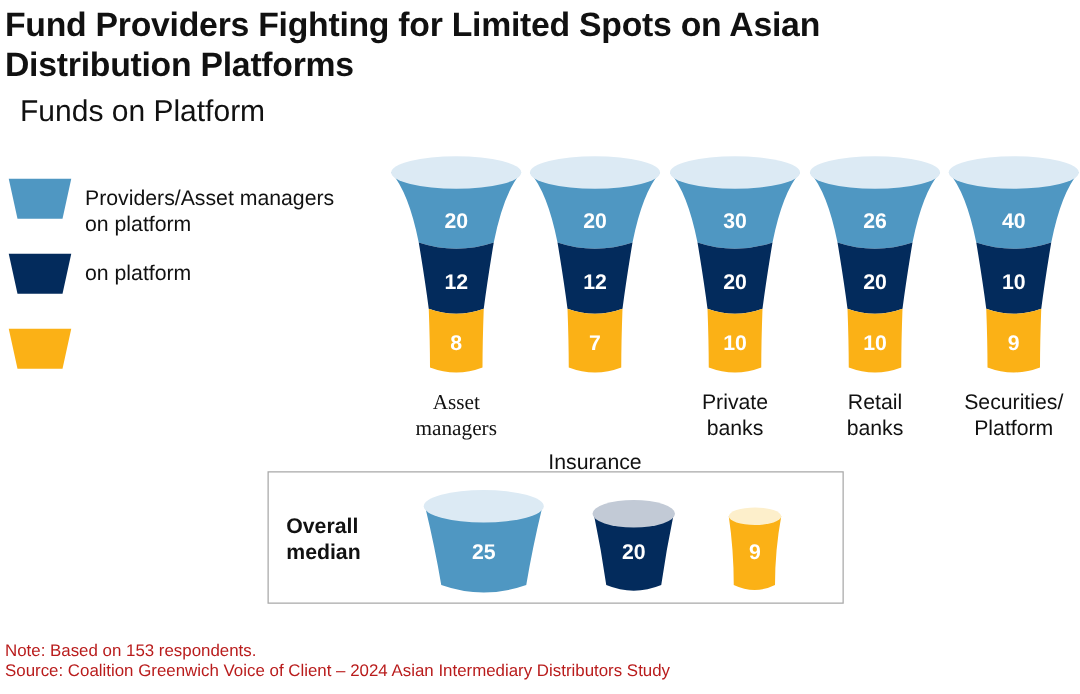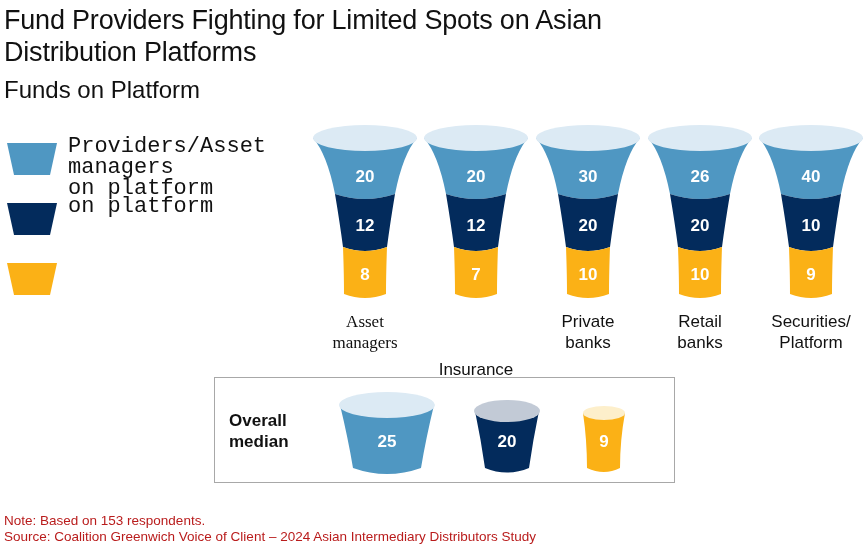--- a/index.html
+++ b/index.html
@@ -1,22 +1,22 @@
 <!DOCTYPE html>
 <html><head>
 <meta charset="utf-8">
 <style>
   html, body { margin:0; padding:0; background:#ffffff; }
   body { width:864px; height:555px; position:relative; overflow:hidden;
          font-family:"Liberation Sans", sans-serif; color:#111; }
-  .title { position:absolute; left:4px; top:4px; font-size:27px; font-weight:normal; line-height:32px; letter-spacing:-0.2px; }
-  .subtitle { position:absolute; left:4px; top:75px; font-size:24px; line-height:30px; }
+  .title { position:absolute; left:4px; top:4px; font-size:27px; font-weight:bold; line-height:32px; letter-spacing:-0.2px; }
+  .subtitle { position:absolute; left:16px; top:75px; font-size:24px; line-height:30px; }
   .legend-item { position:absolute; left:6px; height:44px; }
   .legend-item svg { position:absolute; left:0; top:6px; }
-  .legend-text { position:absolute; left:62px; top:0; width:240px; font-size:22px; line-height:21px;font-family:Liberation Mono, monospace; }
+  .legend-text { position:absolute; left:62px; top:12px; width:240px; font-size:17px; line-height:21px; }
   .funnels { position:absolute; left:0; top:0; width:864px; height:360px; }
   .cat-label { position:absolute; width:110px; text-align:center; font-size:17px; line-height:21px; top:311px; }
   .median-box { position:absolute; left:214px; top:377px; width:461px; height:106px; border:1.5px solid #a8a8a8; box-sizing:border-box; }
   .median-label { position:absolute; left:14px; top:32px; width:70px; font-size:17px; font-weight:bold; line-height:21px; }
   .note { position:absolute; left:4px; top:513px; font-size:13.5px; line-height:16px; color:#b91c1c; }
   svg text { font-family:"Liberation Sans", sans-serif; font-weight:bold; fill:#fff; }
 </style>
 </head>
 <body>
 

